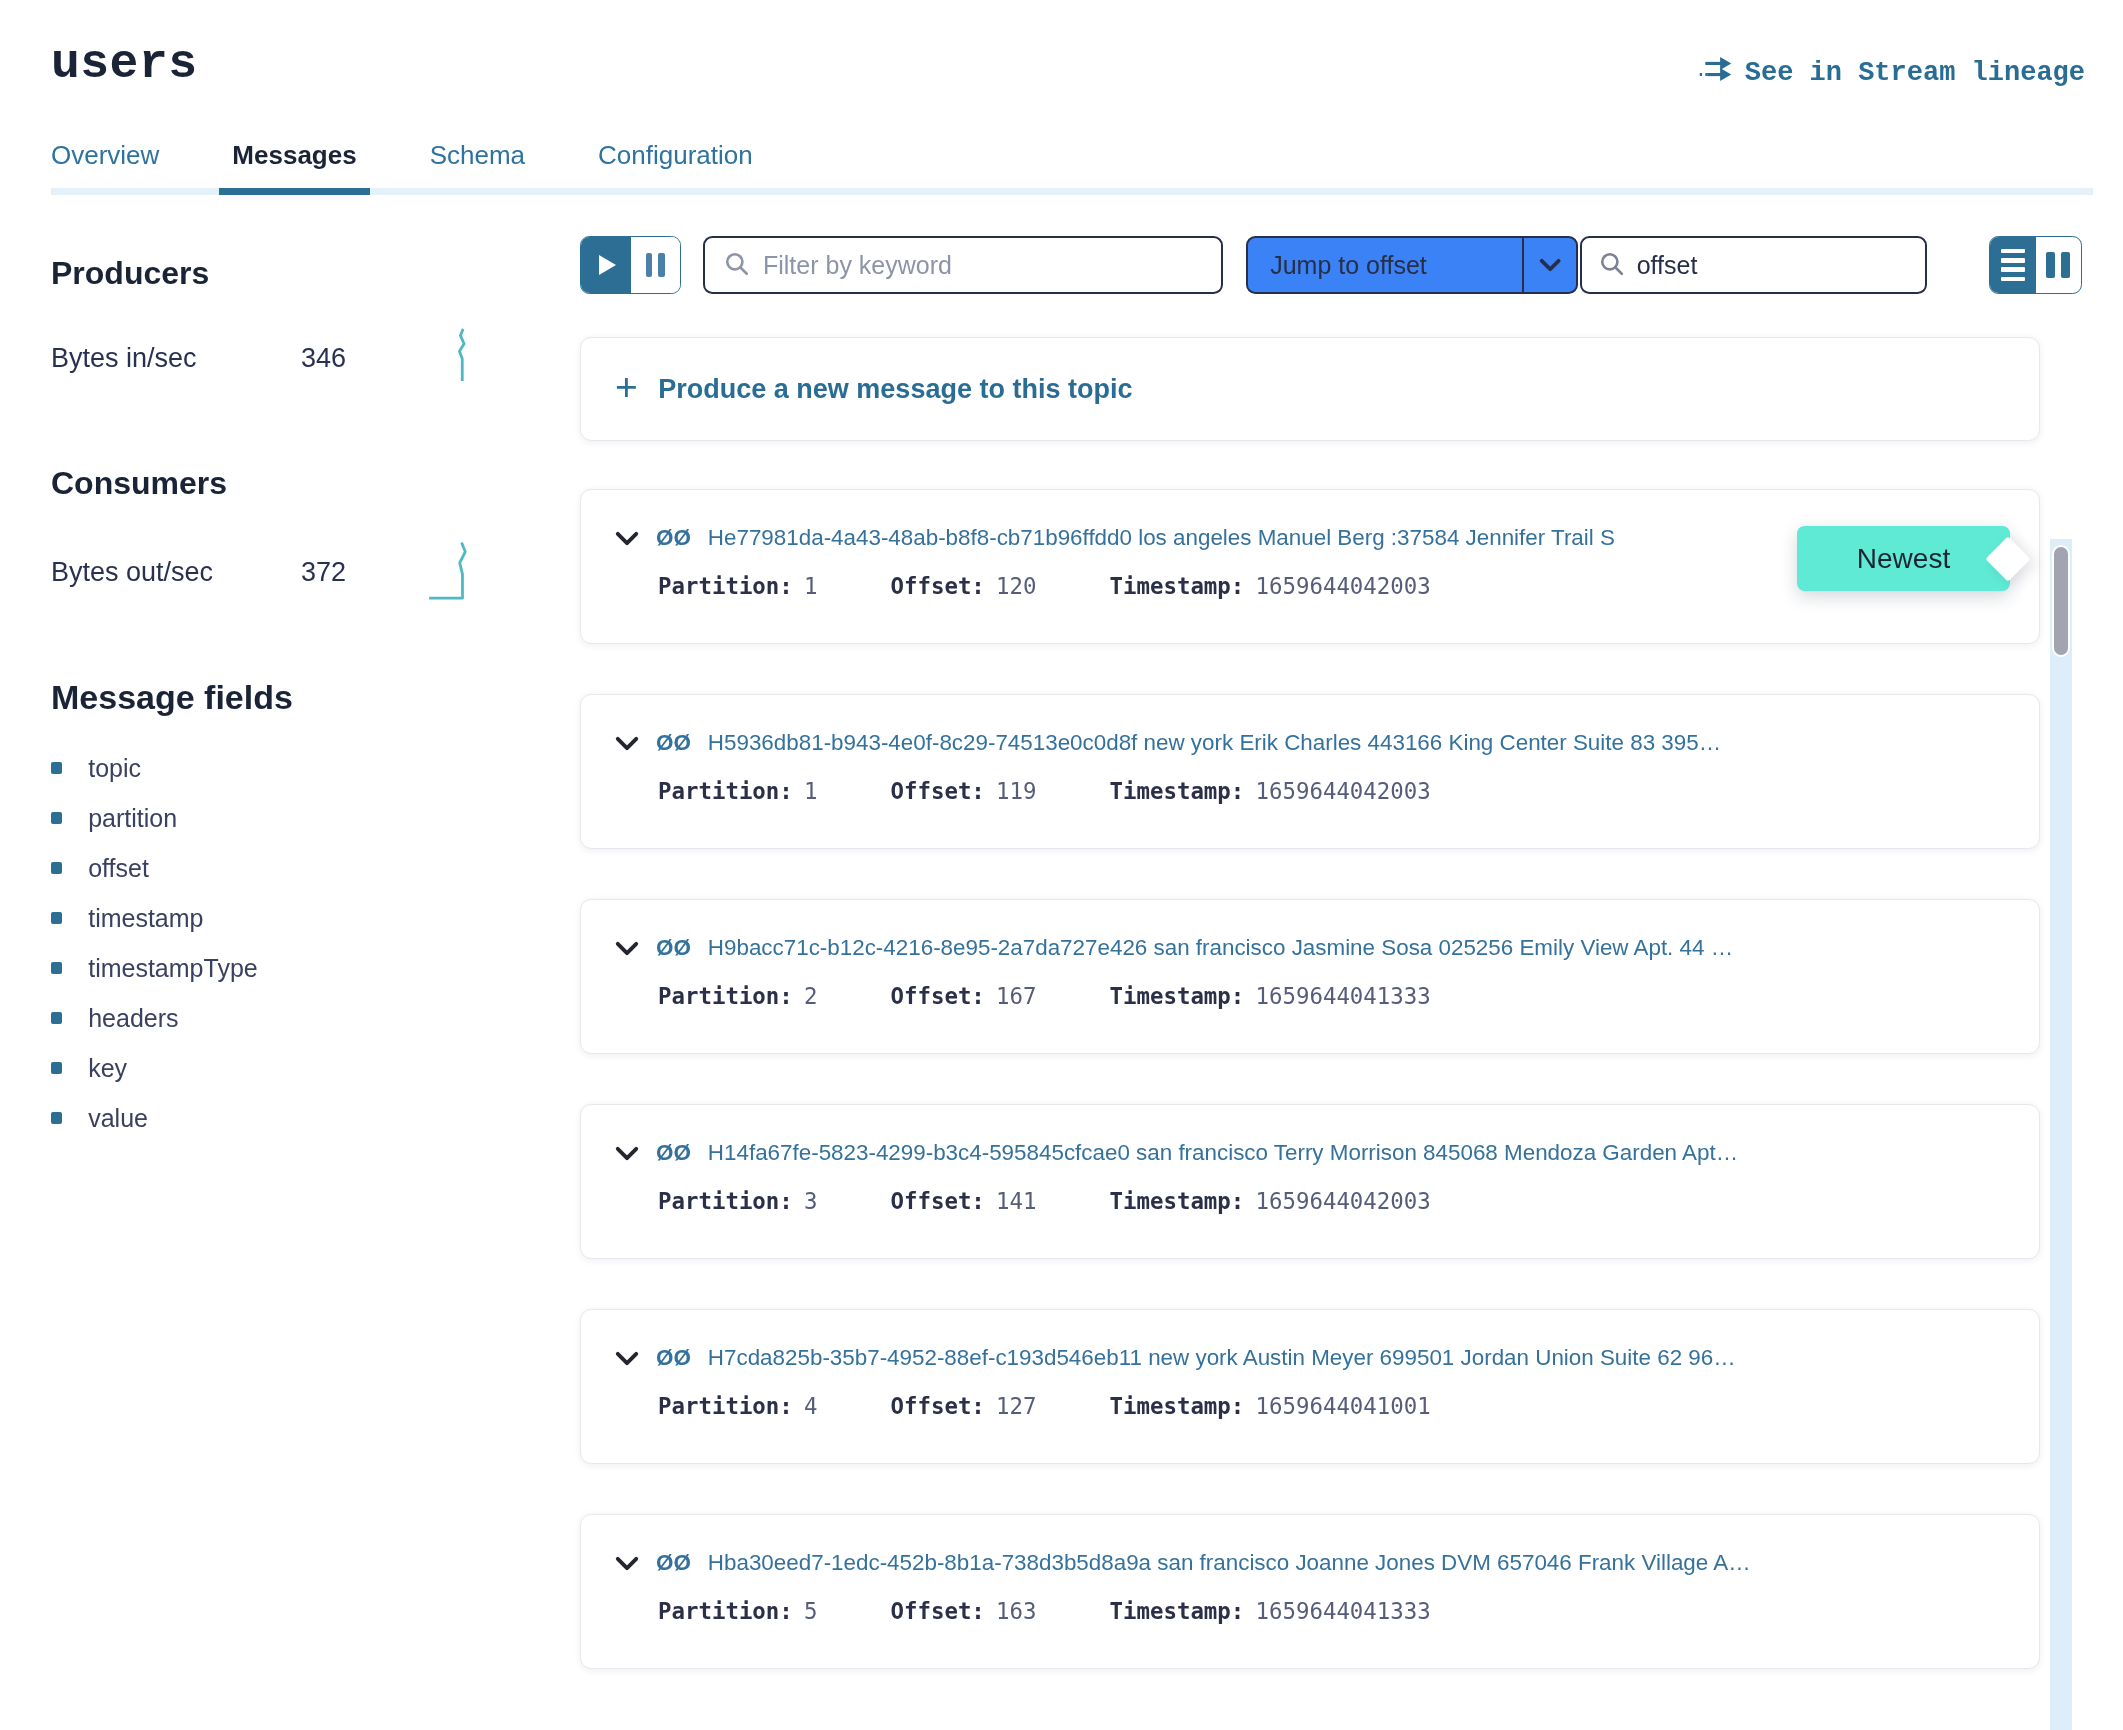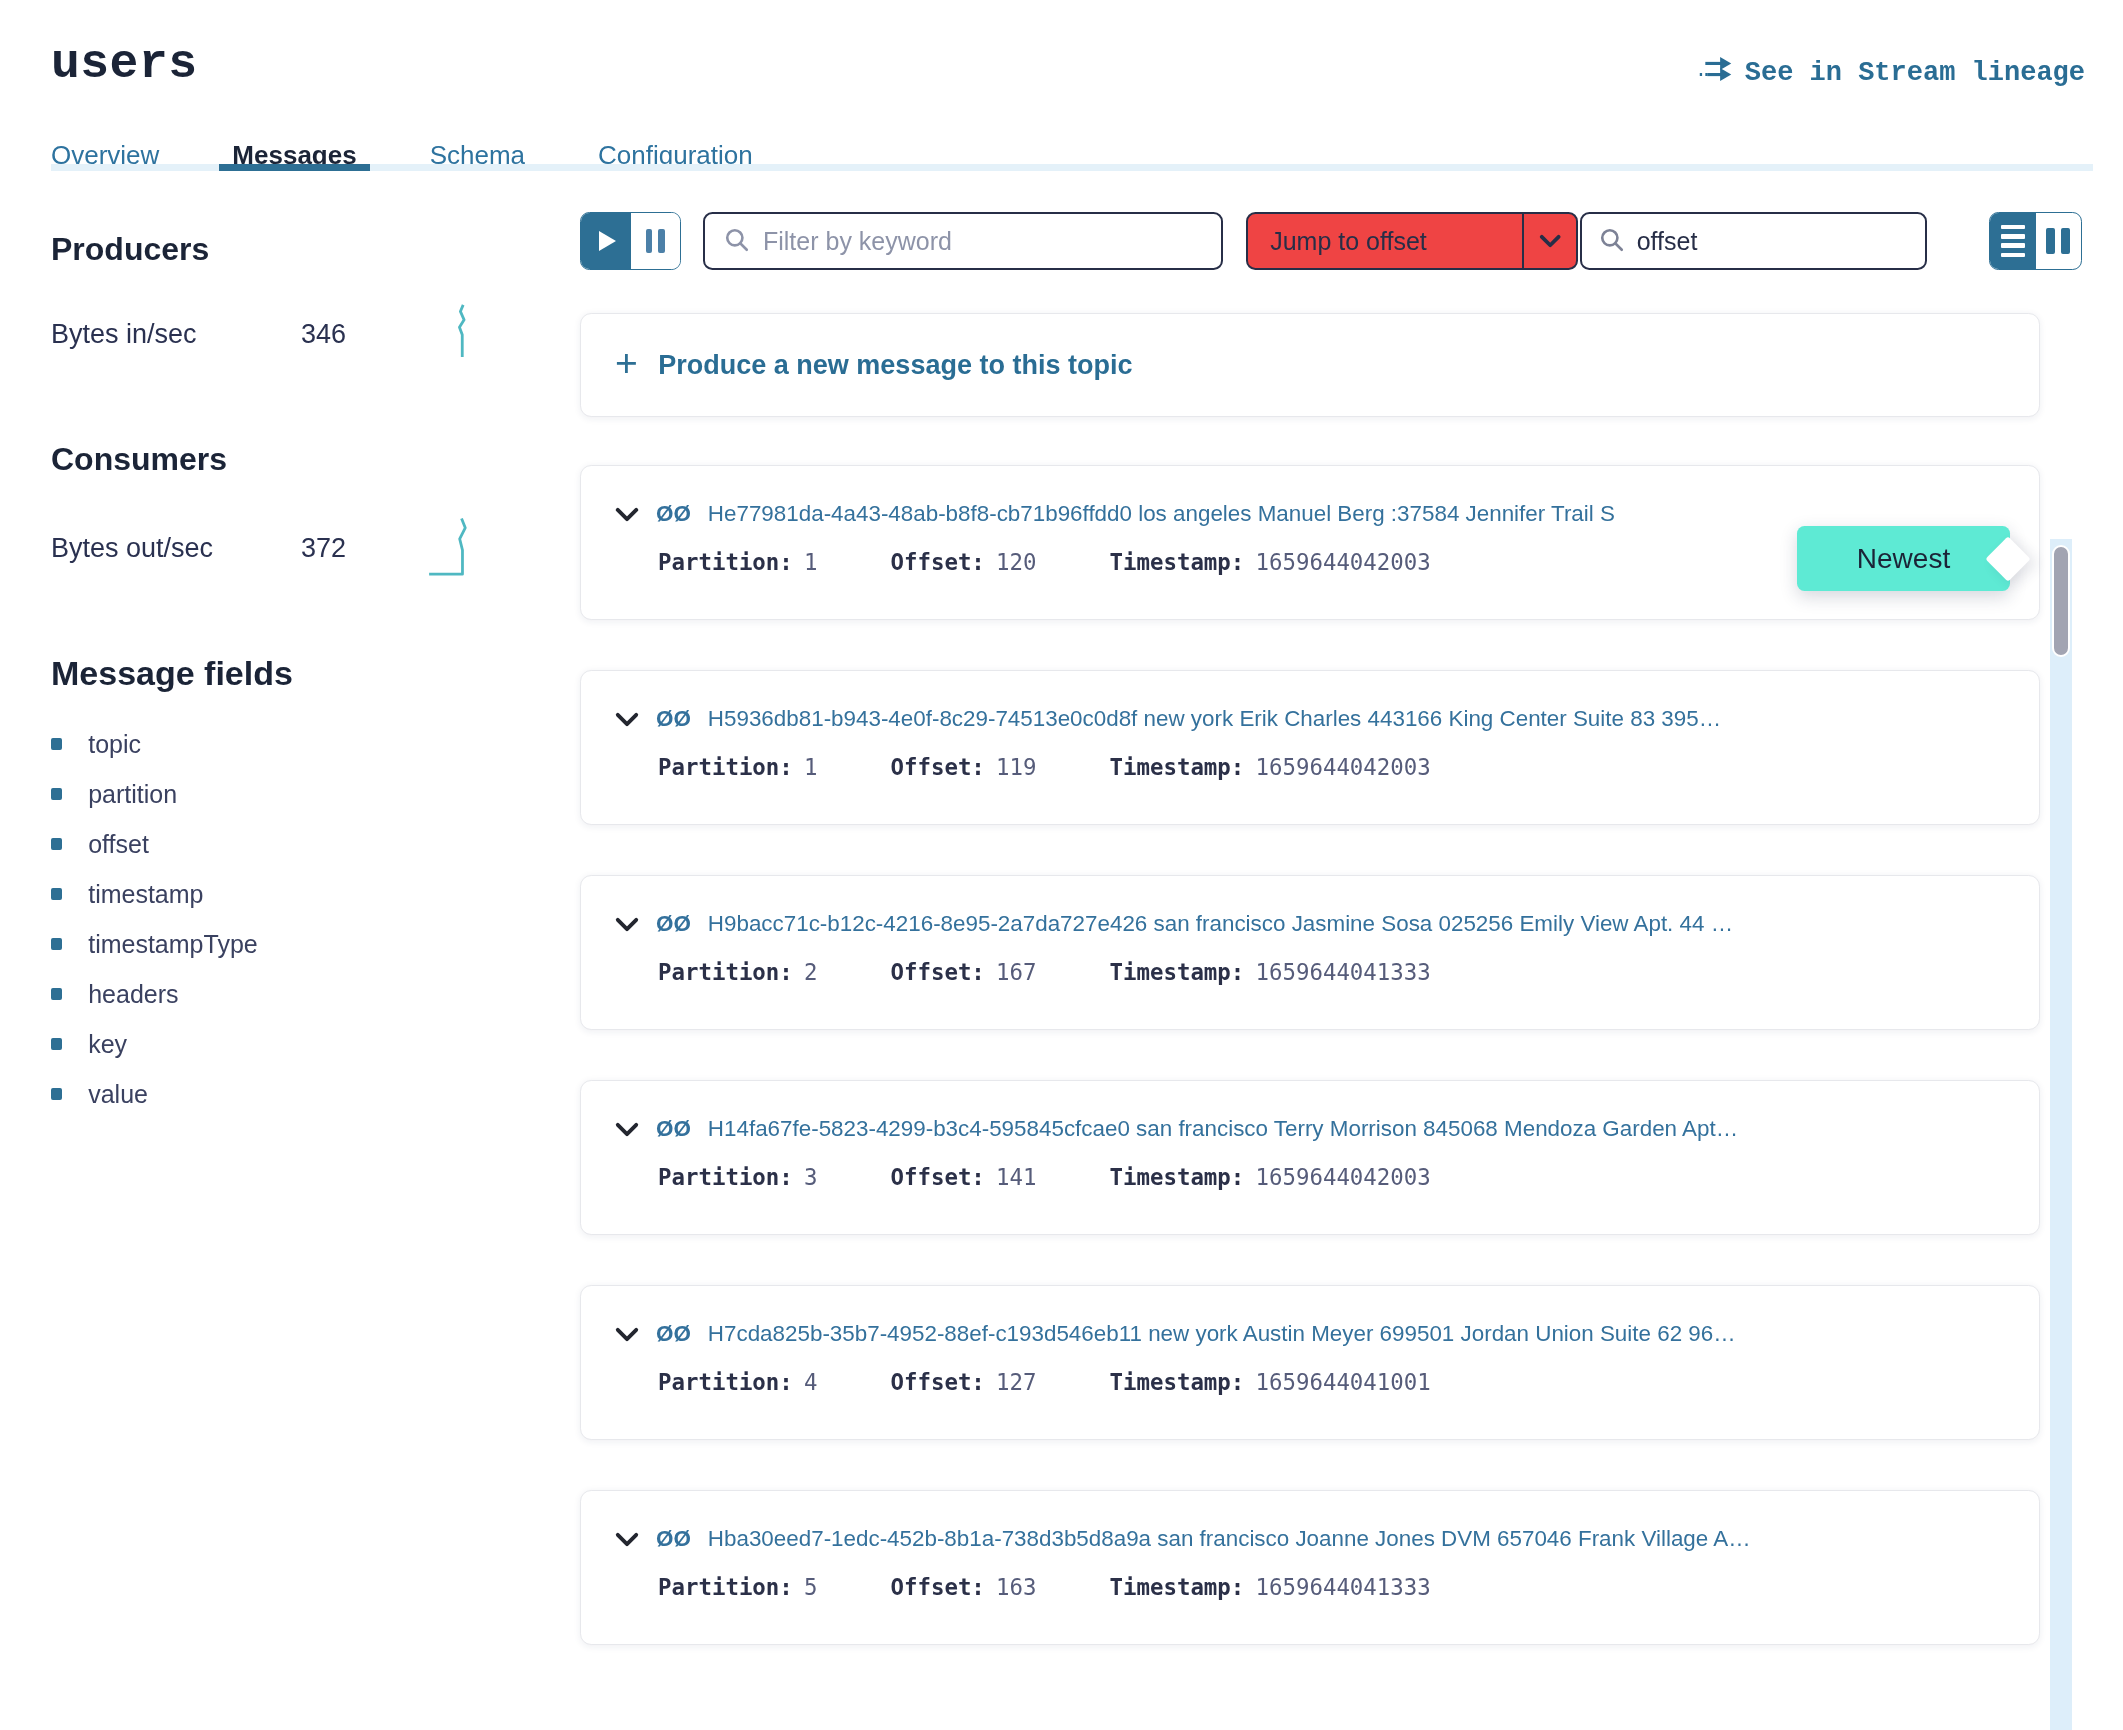--- a/index.html
+++ b/index.html
@@ -9,21 +9,21 @@
   
   .header { display:flex; justify-content:space-between; align-items:flex-start;
     padding:37px 39px 0 51px;font-family:Liberation Mono, monospace; }
   .page-title { font-size:48px; font-weight:bold; color:#1b2437; letter-spacing:0.5px; }
   .lineage-link { display:flex; align-items:center; gap:11.2px; color:#2a6d94;
     font-size:27px; font-weight:bold; margin-top:17px; cursor:pointer; }
 
   
   .tabbar { margin-top:48px; position:relative; }
   .tabs { display:flex; gap:73px; font-size:26px; padding-left:51px; }
-  .tab { color:#2e739f; position:relative; cursor:pointer; }
+  .tab { color:#2e739f; padding-bottom:24px; position:relative; cursor:pointer; }
   .tab.active { color:#1b2437; font-weight:bold; }
   .tab.active::after { content:""; position:absolute; left:-13px; right:-13px; bottom:0;
     height:7.5px; background:#2d6f94; z-index:2; }
   .tab-track { position:absolute; left:51px; right:31px; bottom:0; height:7.5px; background:#e4f1f9; }
 
   
   .content { display:flex; }
   .sidebar { width:580px; flex:0 0 580px; padding:60px 0 0 51px; }
   .main { flex:1; padding-top:41px; margin-right:42px; }
 
@@ -51,21 +51,21 @@
   .pp-pause { flex:1; background:#fff; display:flex; align-items:center; justify-content:center; gap:5.6px; }
   .pause-bar { width:6.5px; height:24px; background:#4c80a8; border-radius:1.9px; }
 
   .filter-box { margin-left:22.4px; width:520px; height:58px; border:2.3px solid #272e47;
     border-radius:9.3px; display:flex; align-items:center; padding:0 18.6px; gap:13px; background:#fff; }
   .filter-box input { border:none; outline:none; font-size:25px; color:#000000; width:100%;
     font-family:"Liberation Sans", sans-serif; }
   .filter-box input::placeholder { color:#8d93a8; }
 
   .jump-select { margin-left:22.4px; height:58px; border:2.3px solid #272e47; border-radius:9.3px;
-    display:flex; align-items:stretch; width:332px; background:#ef4444; cursor:pointer; }
+    display:flex; align-items:stretch; width:332px; background:#3b82f6; cursor:pointer; }
   .jump-label { flex:1; display:flex; align-items:center; padding:0 22.4px; font-size:25px; color:#272e47; }
   .jump-divider { width:1.9px; background:#272e47; }
   .jump-chev { width:52px; display:flex; align-items:center; justify-content:center; }
 
   .offset-box { margin-left:1.9px; width:347px; height:58px; border:2.3px solid #272e47;
     border-radius:9.3px; display:flex; align-items:center; padding:0 17px; gap:12px; background:#fff; }
   .offset-box input { border:none; outline:none; font-size:25px; color:#272e47; width:100%;
     font-family:"Liberation Sans", sans-serif; }
 
   .view-toggle { margin-left:auto; width:93px; height:58px; border:1.9px solid #2d6f94;

